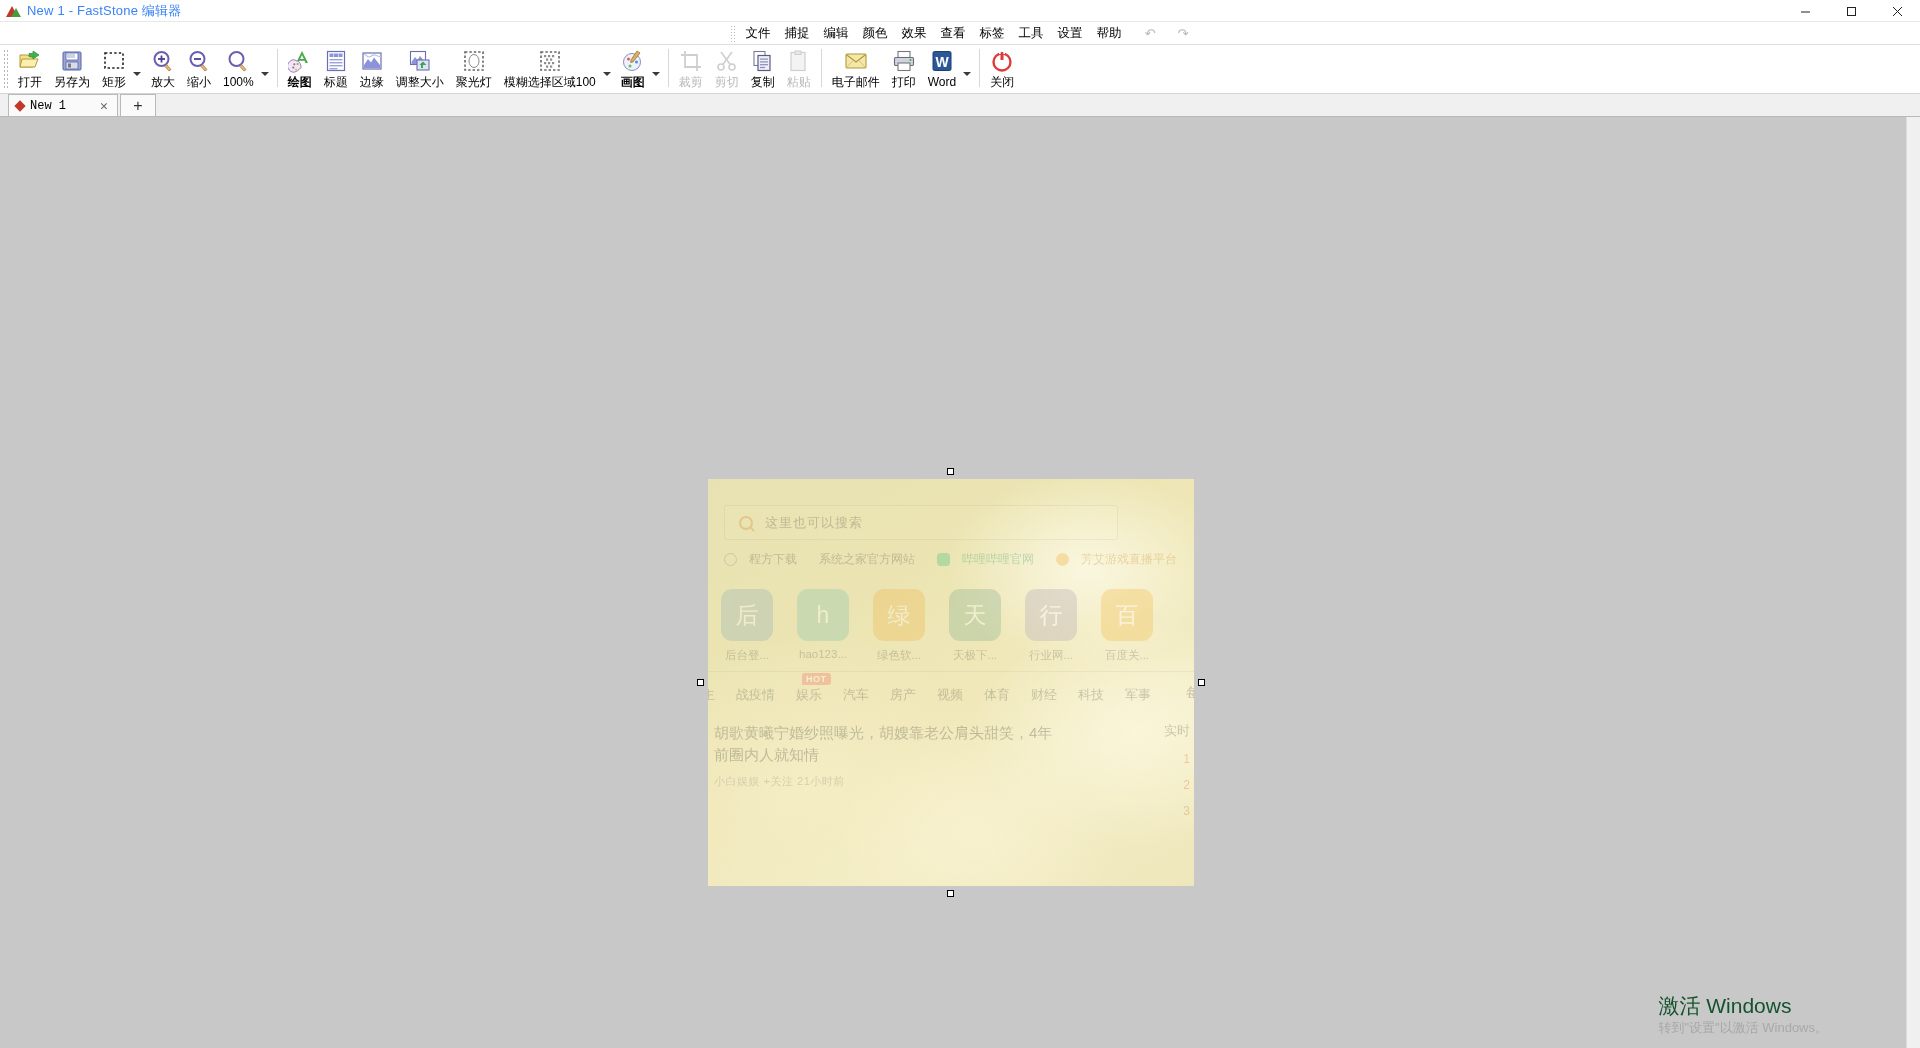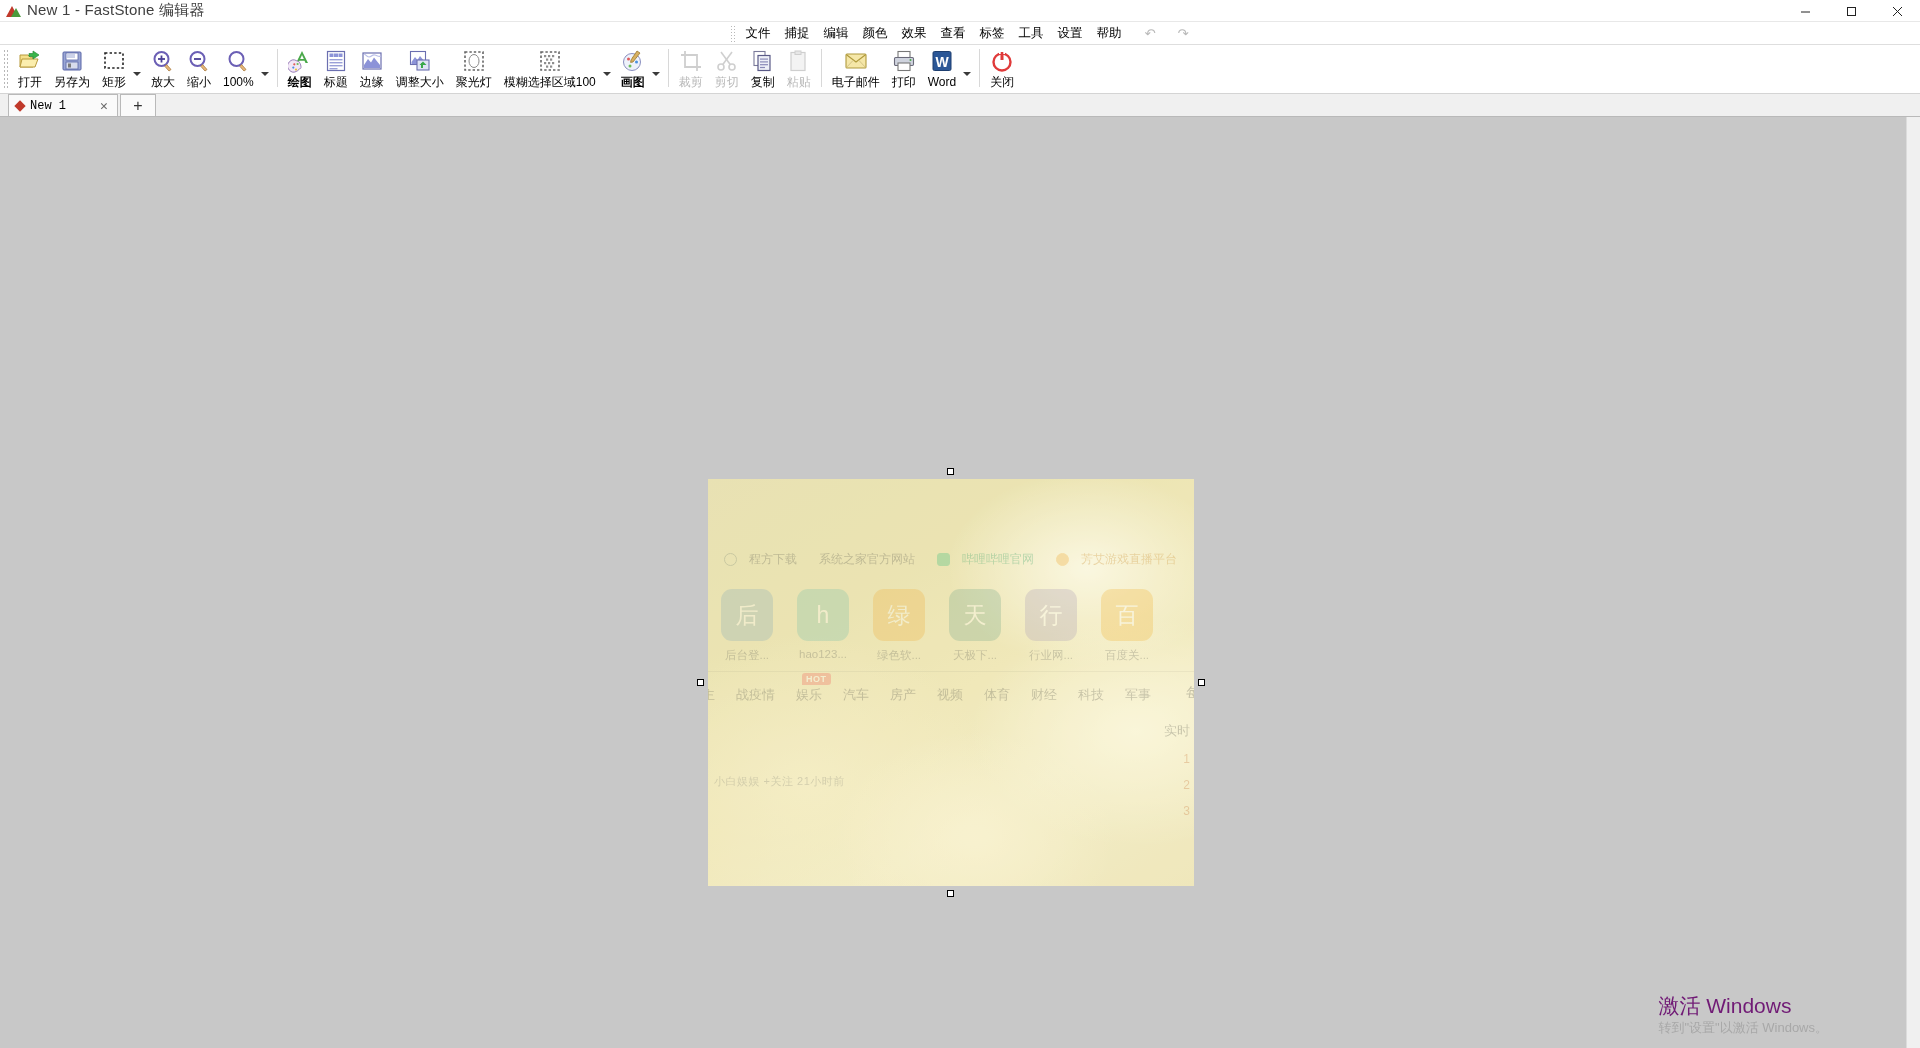--- a/index.html
+++ b/index.html
@@ -30,21 +30,21 @@
     border-bottom: 11px solid #c0392b;
   }
   .app-icon .tri-b {
     position: absolute; left: 6px; top: 5px;
     width: 0; height: 0;
     border-left: 5px solid transparent;
     border-right: 5px solid transparent;
     border-bottom: 9px solid #4a9a3c;
   }
   .title-text {
-    font-size: 15px; color: #404040; letter-spacing: .2px;
+    font-size: 13px; color: #3b82f6; letter-spacing: .2px;
   }
   .win-btns {
     position: absolute; right: 0; top: 0; height: 22px; display: flex;
   }
   .win-btn {
     width: 46px; height: 22px; display: flex;
     align-items: center; justify-content: center;
     color: #222; font-size: 13px;
   }
   .win-btn svg { display: block; }
@@ -272,21 +272,21 @@
   .h-tm { left: 50%; margin-left: -4px; top: -11px; }
   .h-bm { left: 50%; margin-left: -4px; bottom: -11px; }
   .h-ml { left: -11px; top: 50%; margin-top: -4px; }
   .h-mr { right: -11px; top: 50%; margin-top: -4px; }
 
   
   .watermark {
     position: absolute; right: 78px; bottom: 86px;
     text-align: left; color: #b4b4b4; pointer-events: none; z-index: 5;
   }
-  .watermark .w1 { font-size: 21px; line-height: 26px; color: #701a75; }
+  .watermark .w1 { font-size: 21px; line-height: 26px; color: #14532d; }
   .watermark .w2 { font-size: 13px; line-height: 18px; color: #a8a8a8; }
 </style>
 </head>
 <body>
 
 <div class="titlebar">
   <div class="app-icon">
     <div class="tri-a"></div>
       <div class="tri-b"></div>
   </div>
@@ -623,20 +623,24 @@
 </div>
 
 <div class="canvas">
   <div class="canvas-area">
 
     <div class="img-wrap">
       <div class="screenshot">
         <div class="sc-veil"></div>
         <div class="sc-content">
 
+          <div class="sc-search">
+            <div class="mag"></div>
+            <div class="sc-search-ph">这里也可以搜索</div>
+          </div>
 
           <div class="sc-links">
             <div class="sc-link">
               <span class="lk-dot c1"></span>
               <span>程方下载</span>
             </div>
             <div class="sc-link">
               <span>系统之家官方网站</span>
             </div>
             <div class="sc-link g">
@@ -688,20 +692,21 @@
             <div class="navi">汽车</div>
             <div class="navi">房产</div>
             <div class="navi">视频</div>
             <div class="navi">体育</div>
             <div class="navi">财经</div>
             <div class="navi">科技</div>
             <div class="navi">军事</div>
             <div class="navi last">每</div>
           </div>
 
+          <div class="sc-headline">胡歌黄曦宁婚纱照曝光，胡嫂靠老公肩头甜笑，4年前圈内人就知情</div>
           <div class="sc-meta">小白娱娱  +关注   21小时前</div>
 
           <div class="sc-side">
             <div>实时</div>
             <div class="num">1</div>
             <div class="num">2</div>
             <div class="num">3</div>
           </div>
 
         </div>

